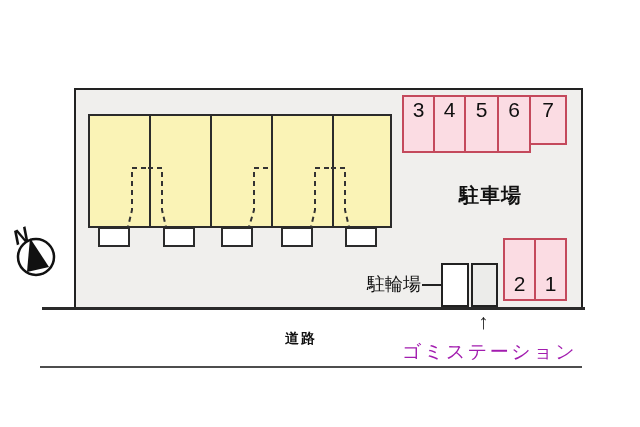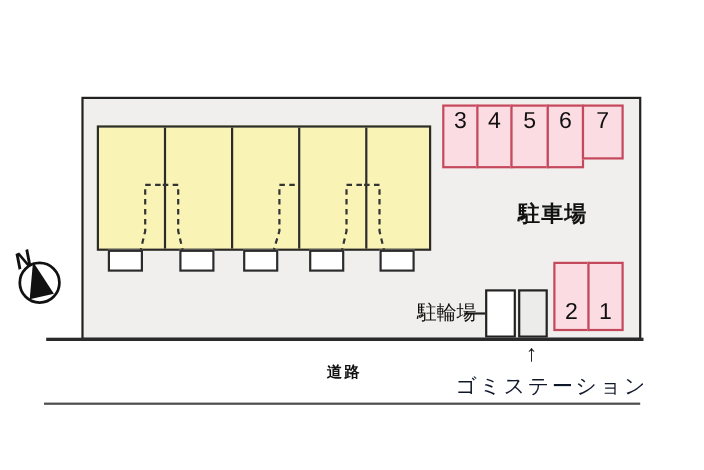--- a/index.html
+++ b/index.html
@@ -36,25 +36,25 @@
   .pcell.bottomrow{top:238px;height:63px;align-items:flex-end;padding-bottom:3px;}
   #cell-2{left:503px;width:33px;}
   #cell-1{left:534px;width:33px;}
 
   
   #bike-box{left:441px;top:263px;width:28px;height:44px;background:#ffffff;border:2px solid #222;}
   #garbage-box{left:471px;top:263px;width:27px;height:44px;background:#ececea;border:2px solid #222;}
   #bike-connector{left:422px;top:284px;width:19px;height:2px;background:#222;}
 
   
-  .jp{white-space:nowrap;line-height:1;margin-left:12px;}
+  .jp{white-space:nowrap;line-height:1;}
   #label-parking{left:459px;top:185px;font-size:20px;font-weight:600;letter-spacing:1px;}
   #label-bicycle{left:367px;top:275px;font-size:18px;font-weight:400;}
   #label-road{left:285px;top:331px;font-size:14px;font-weight:600;letter-spacing:2px;}
-  #label-garbage{left:402px;top:342px;font-size:19px;letter-spacing:2.5px;color:#0f172a;}
+  #label-garbage{left:402px;top:342px;font-size:19px;letter-spacing:2.5px;color:#a21caf;}
   #garbage-arrow{left:478px;top:310px;font-size:21px;color:#1a1a1a;}
 
   #overlay-svg{left:0;top:0;width:640px;height:427px;pointer-events:none;}
 </style>
 </head>
 <body>
 
 <div id="stage">
 
   <div id="site" class="abs"></div>

